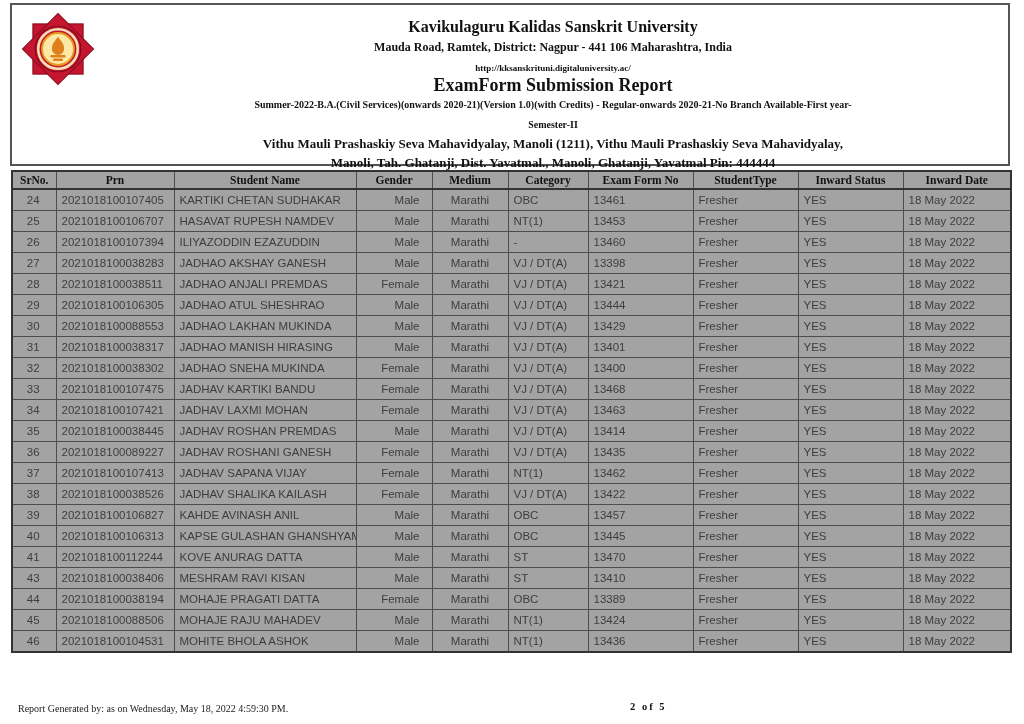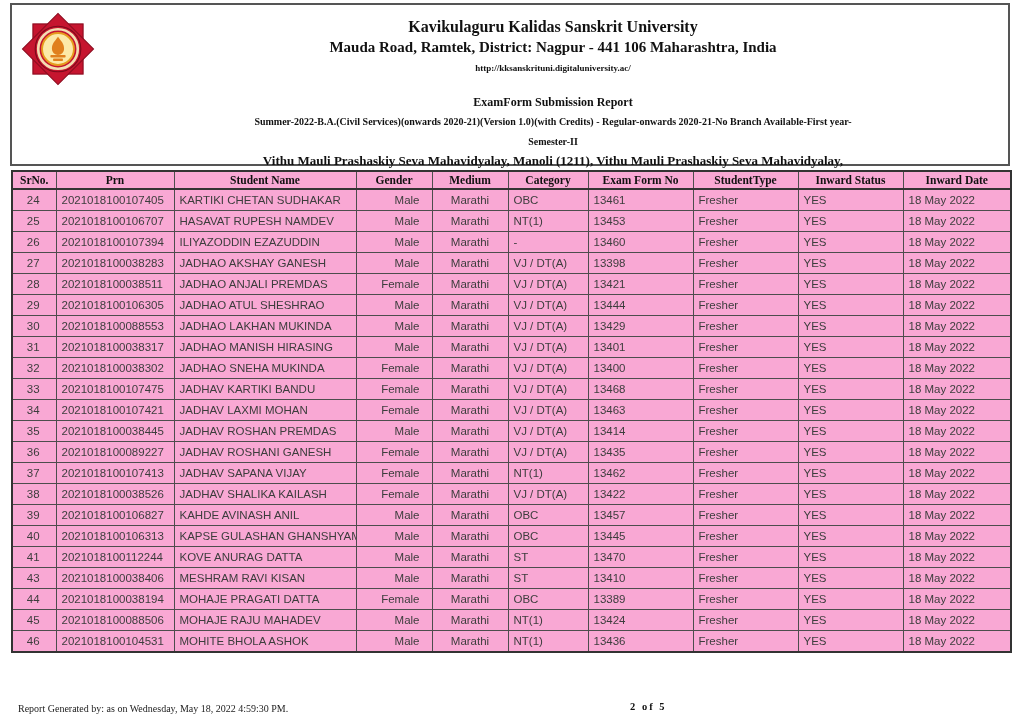--- a/index.html
+++ b/index.html
@@ -35,37 +35,37 @@
     height: 82px;
   }
   .header-text {
     position: absolute;
     left: 90px;
     top: 6px;
     width: 902px;
     text-align: center;
   }
   .uni-name   { font-size: 16px; font-weight: bold; line-height: 20px; margin-top: 6px; }
-  .uni-addr   { font-size: 15px; font-weight: bold; line-height: 19px; margin-top: 1px; }
+  .uni-addr   { font-size: 12px; font-weight: bold; line-height: 19px; margin-top: 1px; }
   .uni-url    { font-size: 9px;  font-weight: bold; line-height: 13px; margin-top: 5px; }
-  .rep-title  { font-size: 12px; font-weight: bold; line-height: 17px; margin-top: 19px; }
+  .rep-title  { font-size: 18px; font-weight: bold; line-height: 17px; margin-top: 2px; }
   .prog-line  { font-size: 10px; font-weight: bold; line-height: 19px; margin-top: 1px; }
   .coll-line  { font-size: 13px; font-weight: bold; line-height: 19px; }
 
   
   .table-wrap {
     position: absolute;
     left: 11px;
     top: 170px;
   }
   table.report {
     border-collapse: collapse;
     table-layout: fixed;
     width: 999px;
-    background: #f9a8d4;
+    background: #a3a3a3;
   }
   table.report, table.report th, table.report td {
     border: 1px solid #4d4d4d;
   }
   table.report { border: 2px solid #333; }
   table.report th {
     font-family: "Liberation Serif", serif;
     font-size: 11.5px;
     font-weight: bold;
     color: #111;

